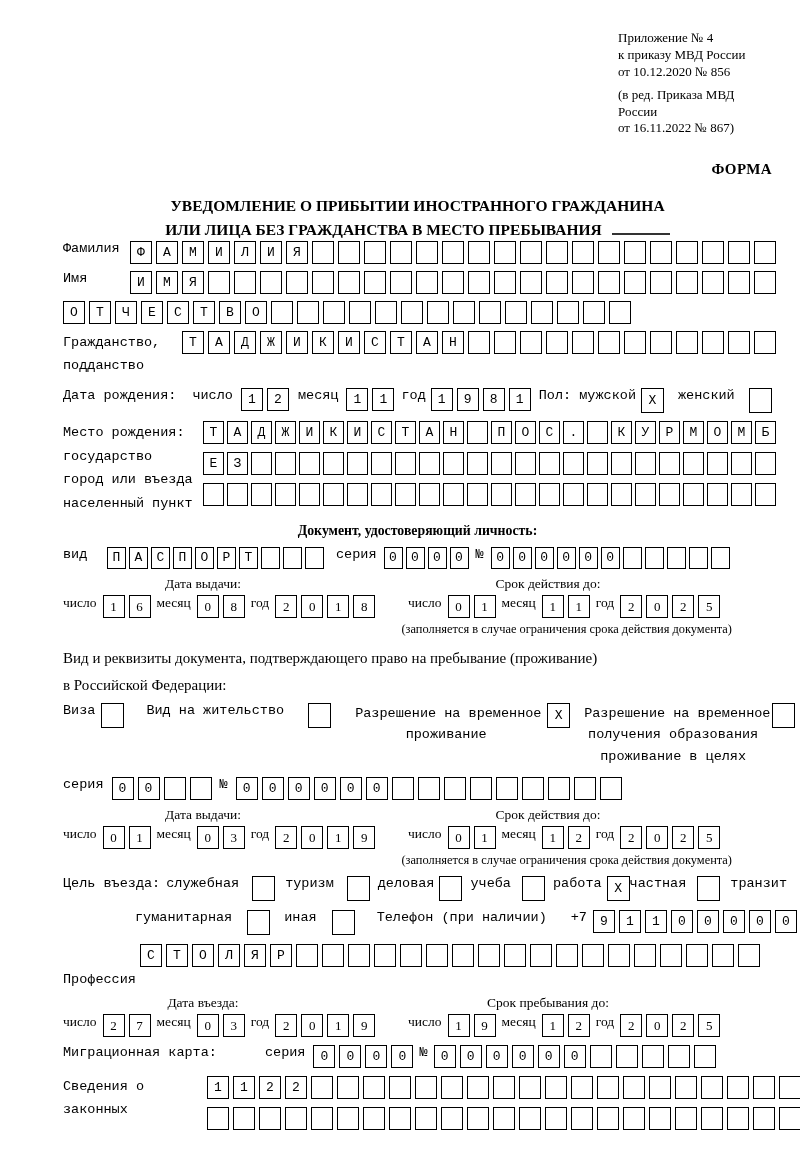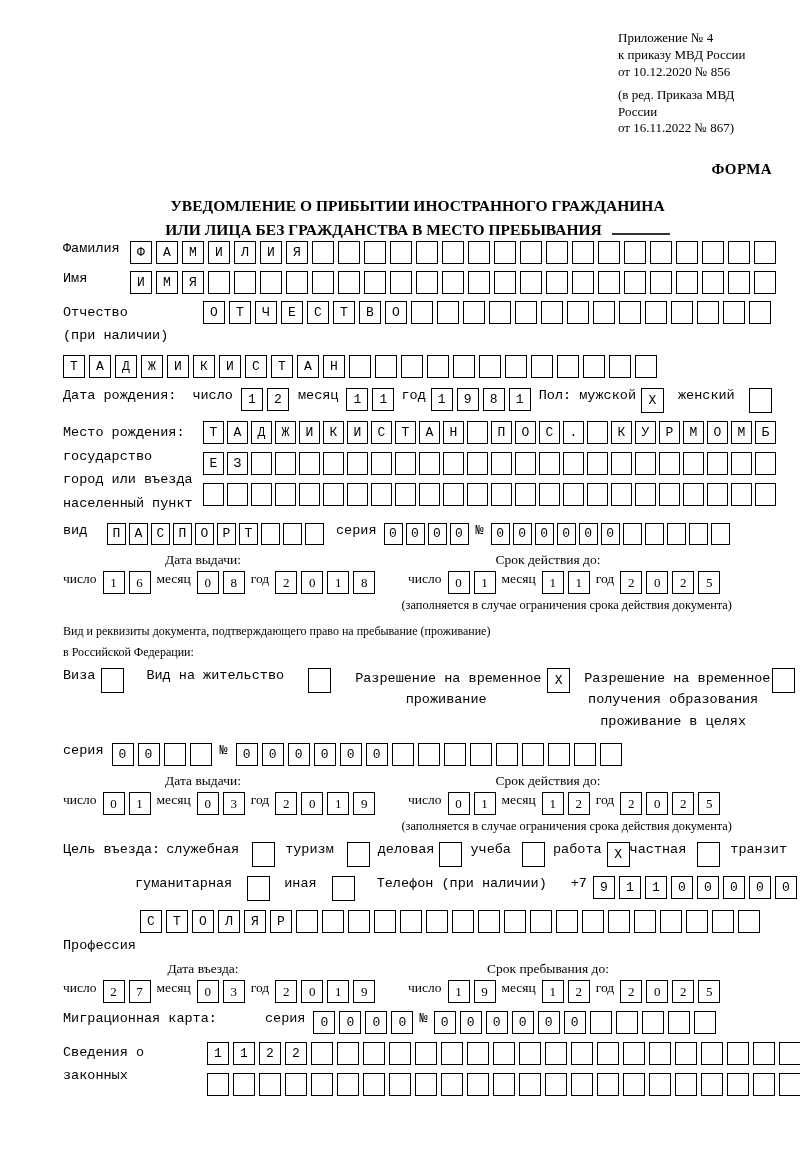--- a/index.html
+++ b/index.html
@@ -35,21 +35,21 @@
   .dochead { text-align:center; font-weight:bold; font-size:13.8px; margin:4px 0 8px 0; }
 
   .datehead { display:flex; font-size:13.5px; margin-bottom:3px; }
   .dh1 { margin-left:15px; width:250px; text-align:center; }
   .dh2 { margin-left:90px; width:260px; text-align:center; }
   .daterow { display:flex; font-size:13.5px; margin-bottom:4px; }
   .dgroup { display:flex; align-items:flex-start; gap:6px; }
   .dg1 { width:345px; }
   .note { text-align:right; padding-right:40px; font-size:12.4px; margin-bottom:8px; }
 
-  .intro { font-size:12px; line-height:1.8; margin-bottom:4px; }
+  .intro { font-size:15px; line-height:1.8; margin-bottom:4px; }
   .optrow { align-items:flex-start; margin-bottom:10px; }
   .optcenter { display:inline-block; text-align:center; line-height:1.6; }
   .optcenter .l { display:block; }
 
   .pair { display:flex; gap:5px; align-items:flex-start; }
 </style>
 </head>
 <body>
 
 <div class="page">
@@ -126,24 +126,20 @@
         <span class="cell"></span>
         <span class="cell"></span>
         <span class="cell"></span>
         <span class="cell"></span>
         <span class="cell"></span>
         <span class="cell"></span>
       </span>
   </div>
 
   <div class="row">
-    <span class="lblblock w-otch">
-      <span style="display:block">Отчество</span>
-      <span style="display:block">(при наличии)</span>
-    </span>
     <span class="cellrow">
         <span class="cell">О</span>
         <span class="cell">Т</span>
         <span class="cell">Ч</span>
         <span class="cell">Е</span>
         <span class="cell">С</span>
         <span class="cell">Т</span>
         <span class="cell">В</span>
         <span class="cell">О</span>
         <span class="cell"></span>
@@ -157,20 +153,24 @@
         <span class="cell"></span>
         <span class="cell"></span>
         <span class="cell"></span>
         <span class="cell"></span>
         <span class="cell"></span>
         <span class="cell"></span>
       </span>
   </div>
 
   <div class="row">
+    <span class="lblblock w-grazh">
+      <span style="display:block">Гражданство,</span>
+      <span style="display:block">подданство</span>
+    </span>
     <span class="cellrow">
         <span class="cell">Т</span>
         <span class="cell">А</span>
         <span class="cell">Д</span>
         <span class="cell">Ж</span>
         <span class="cell">И</span>
         <span class="cell">К</span>
         <span class="cell">И</span>
         <span class="cell">С</span>
         <span class="cell">Т</span>
@@ -302,20 +302,21 @@
           <span class="cell"></span>
           <span class="cell"></span>
           <span class="cell"></span>
           <span class="cell"></span>
           <span class="cell"></span>
           <span class="cell"></span>
         </span>
     </span>
   </div>
 
+  <div class="dochead">Документ, удостоверяющий личность:</div>
 
   <div class="row sm-row">
     <span class="lbl w-vid">вид</span>
     <span class="cellrow sm">
         <span class="cell">П</span>
         <span class="cell">А</span>
         <span class="cell">С</span>
         <span class="cell">П</span>
         <span class="cell">О</span>
         <span class="cell">Р</span>

